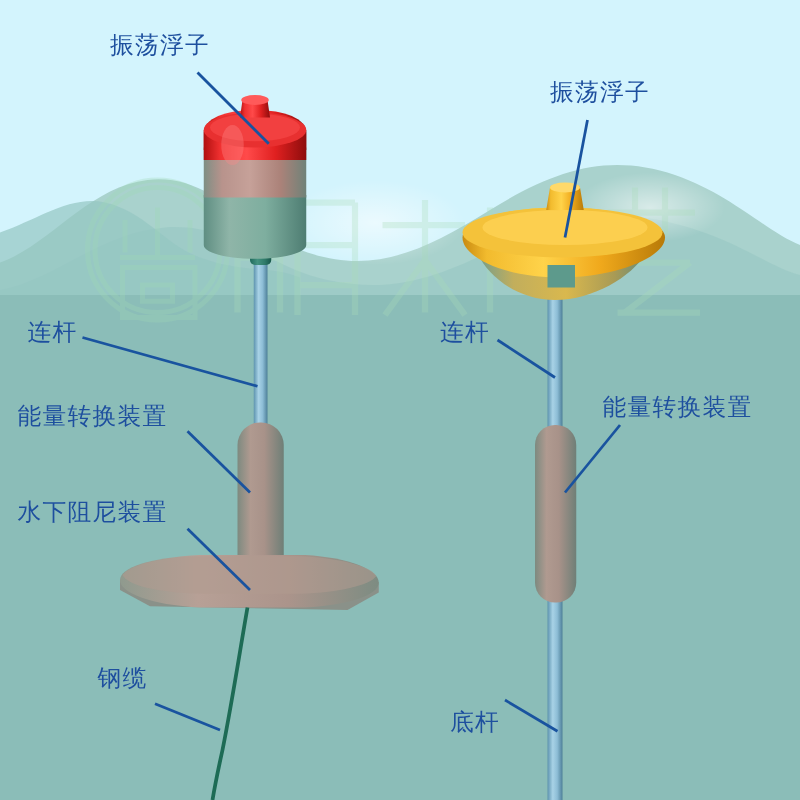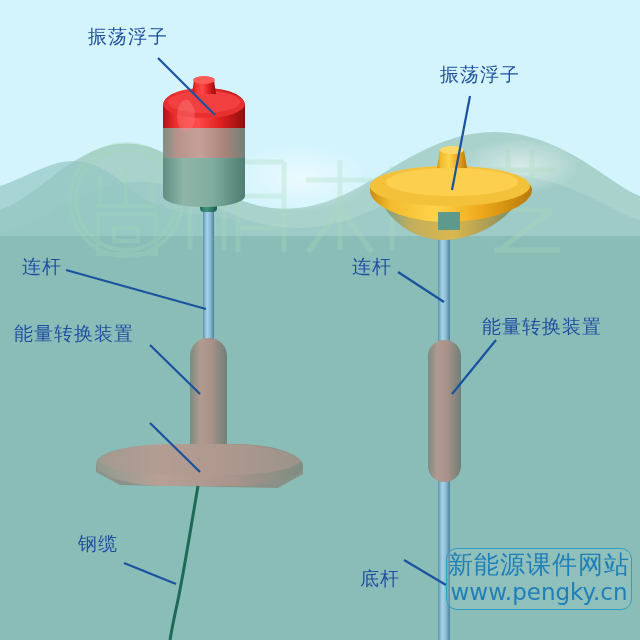--- a/index.html
+++ b/index.html
@@ -241,21 +241,18 @@
       </g>
     </g>
   </svg>
 
   <div class="lbl" style="left:88px;  top:26px;">振荡浮子</div>
   <div class="lbl" style="left:440px; top:64px;">振荡浮子</div>
   <div class="lbl" style="left:22px;  top:256px;">连杆</div>
   <div class="lbl" style="left:352px; top:256px;">连杆</div>
   <div class="lbl" style="left:14px;  top:323px;">能量转换装置</div>
   <div class="lbl" style="left:482px; top:316px;">能量转换装置</div>
+  <div class="lbl" style="left:14px;  top:400px;">水下阻尼装置</div>
   <div class="lbl" style="left:78px;  top:533px;">钢缆</div>
   <div class="lbl" style="left:360px; top:568px;">底杆</div>
 
-  <div class="wm-box">
-    <div class="wm-cn">新能源课件网站</div>
-    <div class="wm-url">www.pengky.cn</div>
-  </div>
 
 </div>
 
 </body></html>

